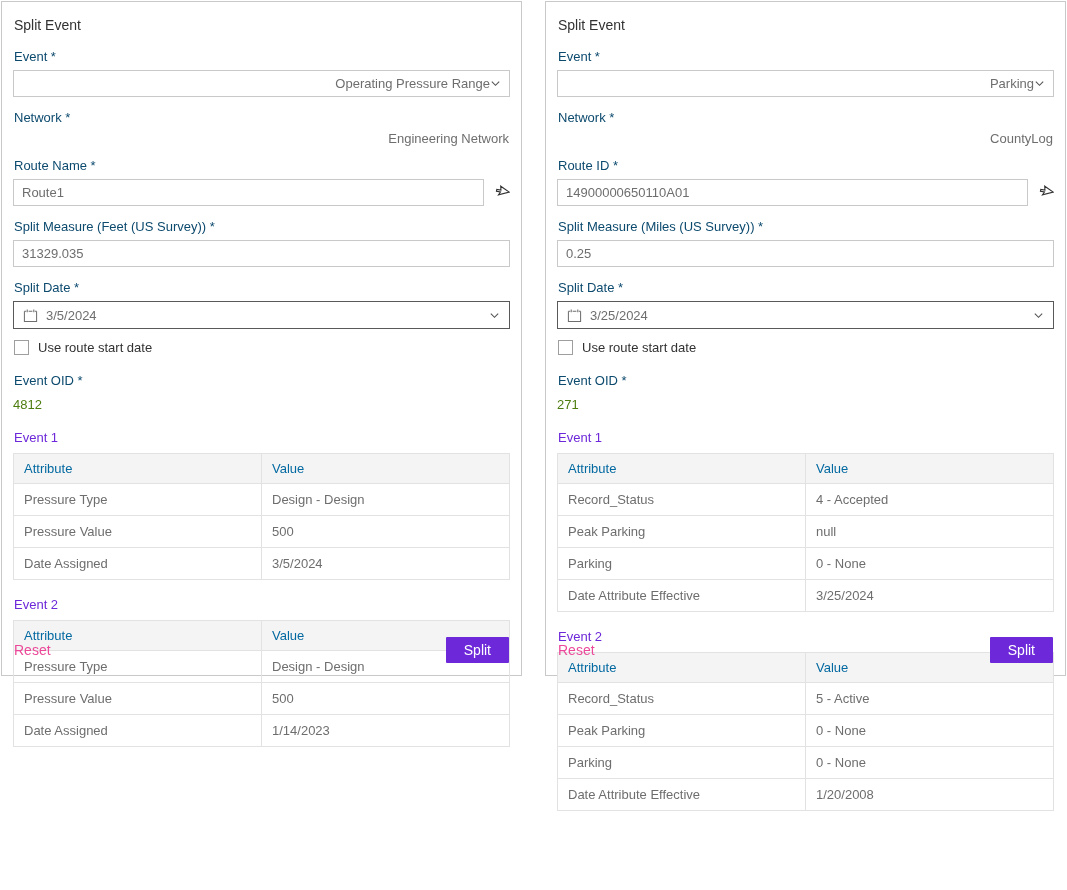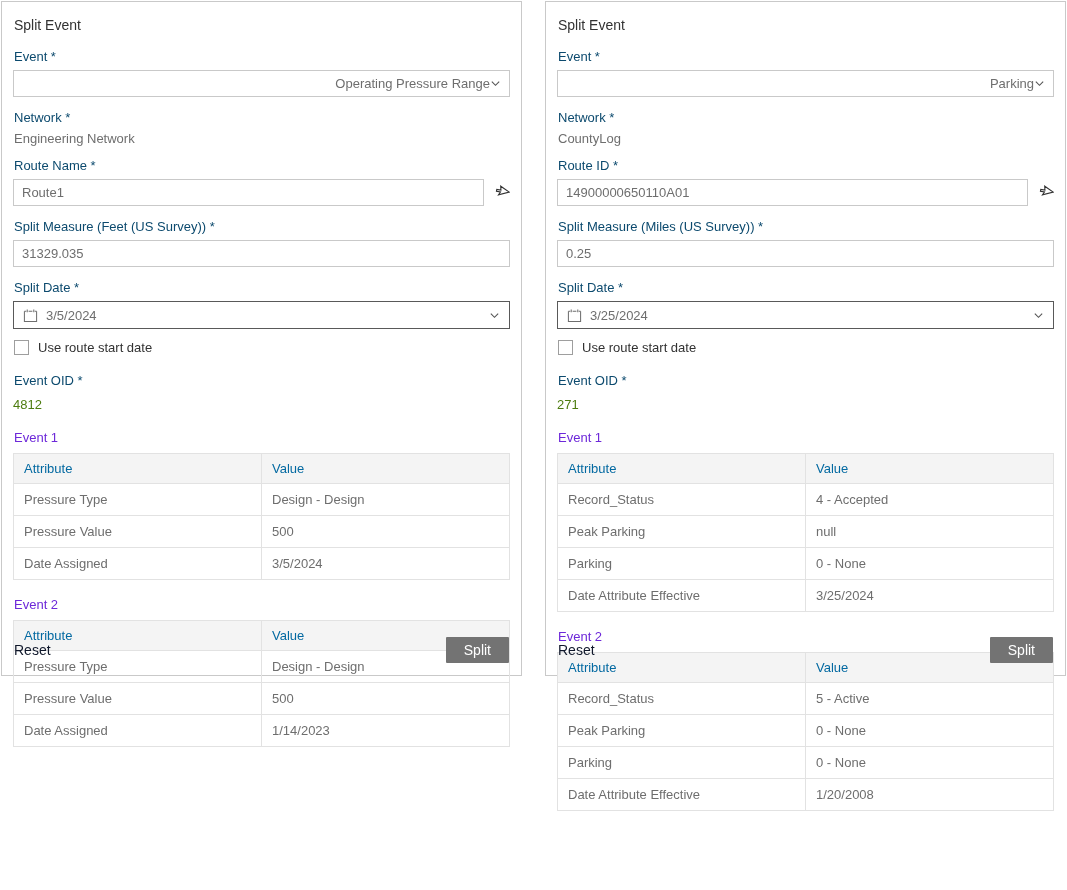--- a/index.html
+++ b/index.html
@@ -21,21 +21,21 @@
   .select{
     height:25px;border:1px solid #c9c9c9;background:#fff;
     display:flex;align-items:center;justify-content:flex-end;
     padding:0 8px;font-size:13px;color:#6e6e6e;cursor:pointer;box-sizing:content-box;
   }
   .text-input{
     width:100%;height:27px;border:1px solid #c9c9c9;background:#fff;
     padding:0 8px;font-family:"Liberation Sans","DejaVu Sans",sans-serif;
     font-size:13px;color:#6e6e6e;box-sizing:border-box;outline:none;
   }
-  .static-value{font-size:13px;color:#6e6e6e;margin:0 1px 12px 1px;}
+  .static-value{font-size:13px;color:#6e6e6e;margin:0 1px 12px 1px;text-align:right;}
   .route-row{display:flex;align-items:center;gap:8px;}
   .route-row .text-input{flex:1;}
   .picker-btn{
     width:18px;height:18px;display:flex;align-items:center;justify-content:center;
     background:transparent;border:none;padding:0;cursor:pointer;flex:0 0 auto;
   }
   .date-input{
     height:26px;border:1px solid #595959;background:#fff;
     display:flex;align-items:center;gap:8px;padding:0 9px;
     font-size:13px;color:#6e6e6e;cursor:pointer;
@@ -58,23 +58,23 @@
     border:1px solid #e2e2e2;text-align:left;font-weight:400;
   }
   .attr-table th{
     background:#f4f4f4;color:#0369a1;padding:7px 10px;width:50%;
   }
   .attr-table td{color:#6e6e6e;padding:8px 10px;}
   .footer{
     position:absolute;left:12px;right:12px;bottom:12px;
     display:flex;justify-content:space-between;align-items:center;
   }
-  .reset-link{color:#0f172a;font-size:14px;cursor:pointer;text-decoration:none;}
+  .reset-link{color:#ec4899;font-size:14px;cursor:pointer;text-decoration:none;}
   .split-button{
-    background:#737373;color:#ffffff;border:none;border-radius:1px;
+    background:#6d28d9;color:#ffffff;border:none;border-radius:1px;
     font-family:"Liberation Sans","DejaVu Sans",sans-serif;font-size:14px;
     padding:5px 18px;cursor:pointer;
   }
   .icon-svg{display:block;}
 </style>
 </head>
 <body>
 
 <div class="panel" id="panel-left">
   <div class="panel-title">Split Event</div>

